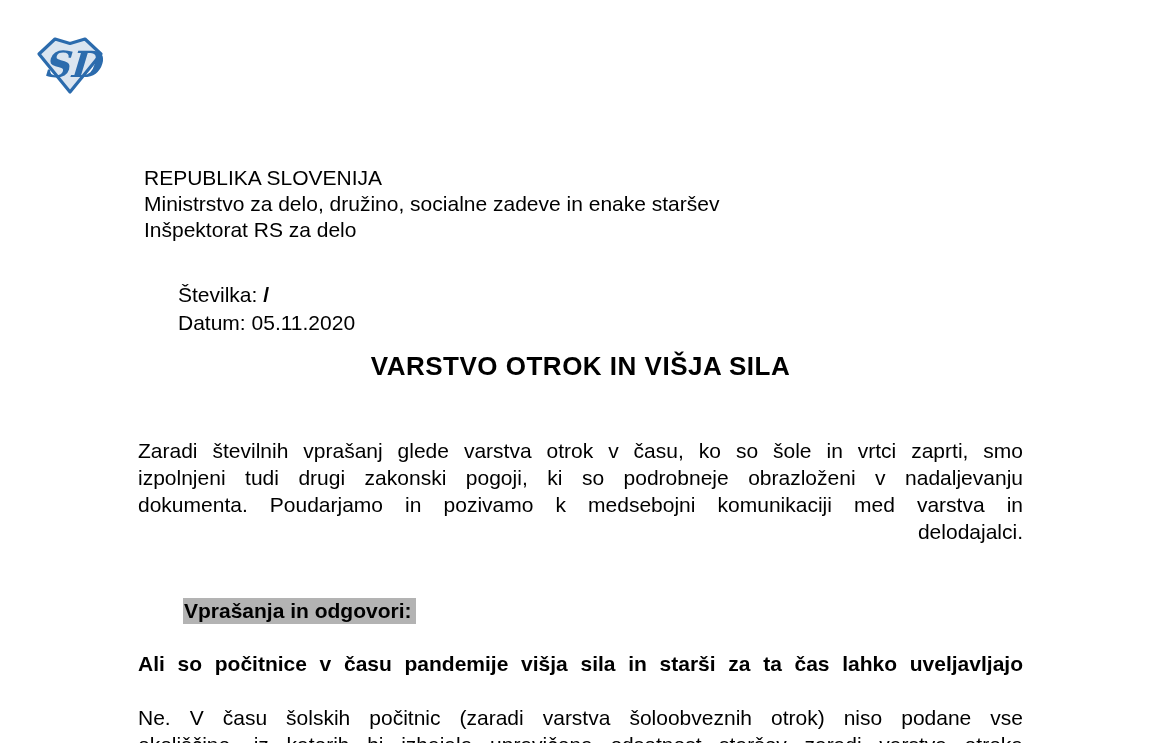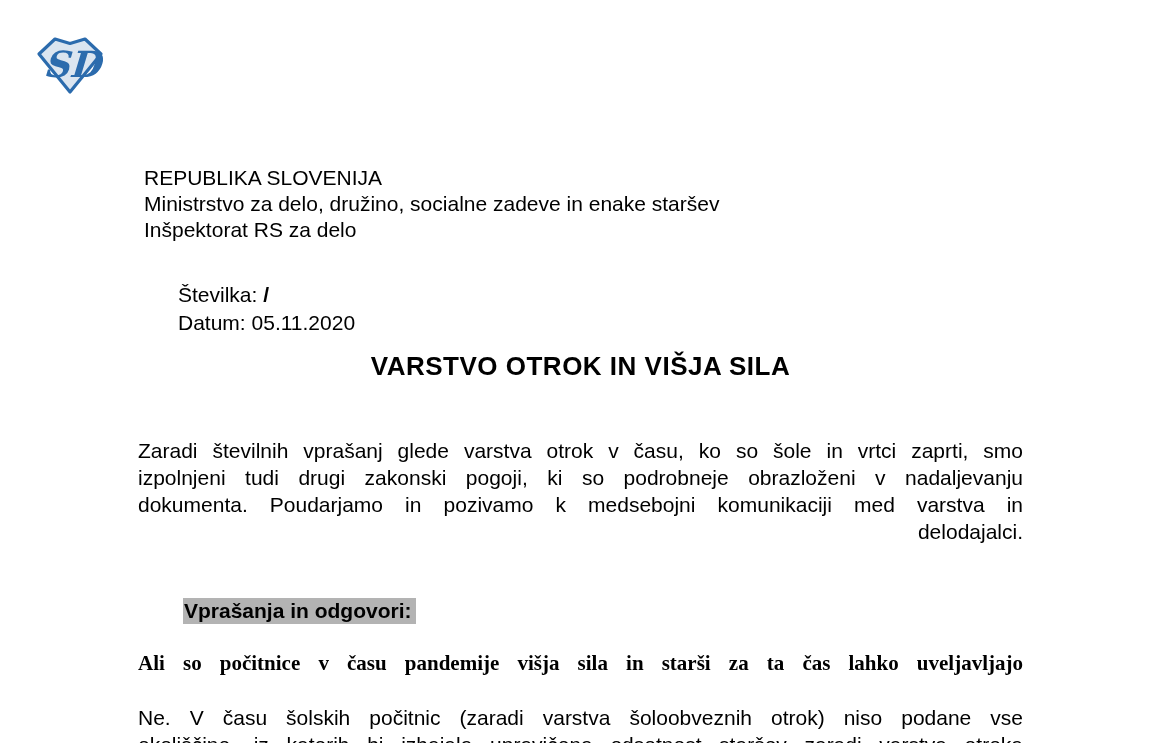--- a/index.html
+++ b/index.html
@@ -71,21 +71,20 @@
     padding: 1px 4px 2px 1px;
   }
   .question {
     position: absolute;
     left: 138px;
     top: 650px;
     width: 885px;
     font-size: 21px;
     font-weight: bold;
     line-height: 27px;
-    font-family: Liberation Serif, serif;
   }
   .answer {
     position: absolute;
     left: 138px;
     top: 704px;
     width: 885px;
     font-size: 21px;
     line-height: 27px;
   }
 </style>

